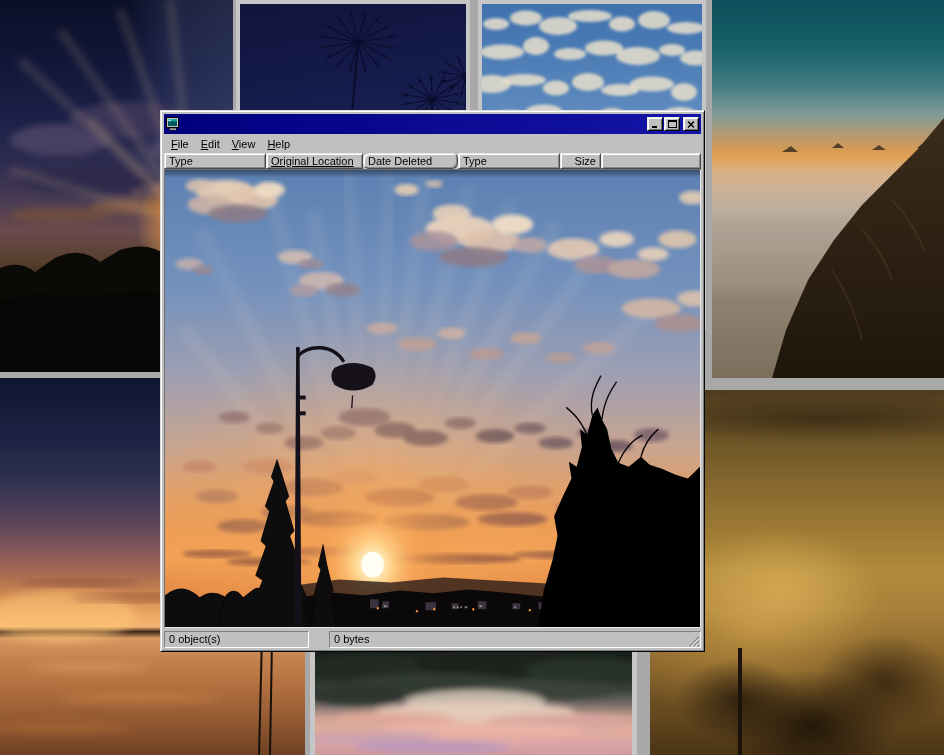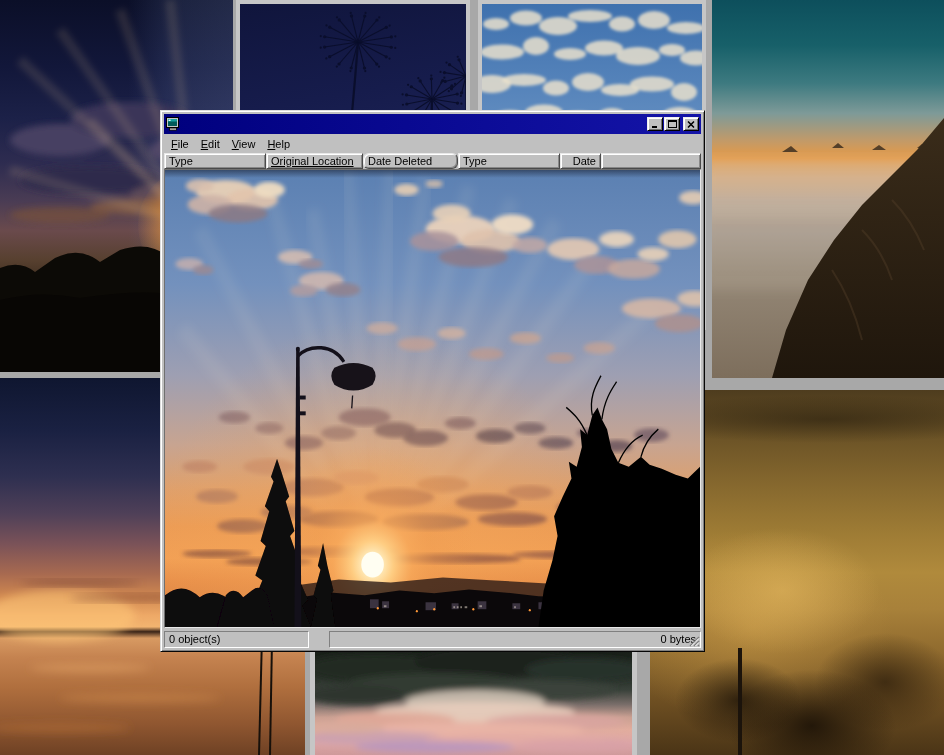--- a/index.html
+++ b/index.html
@@ -57,21 +57,21 @@
          font-size:11px;display:flex;align-items:center;padding:0 4px;overflow:hidden;white-space:nowrap;}
   .hcell.right{justify-content:flex-end;}
   .content{flex:1;position:relative;border:1px solid;border-color:#707070 #e8e8e8 #e8e8e8 #707070;
     background:linear-gradient(180deg,#5b80b2 0%,#7391bd 25%,#9e9fb2 45%,#c7a491 60%,#dfa06b 70%,#ec9c55 78%,#f2a055 85%,#e8904a 90%,#d27c3e 100%);
     overflow:hidden;}
   .content svg{position:absolute;left:0;top:0;width:100%;height:100%;}
   .statusbar{height:17px;flex:0 0 17px;margin-top:3px;display:flex;gap:20px;}
   .spanel{box-sizing:border-box;border:1px solid;border-color:#808080 #fff #fff #808080;
           font-size:11px;padding:1px 4px;overflow:hidden;white-space:nowrap;background:#c0c0c0;}
   .s1{width:145px;flex:0 0 145px;}
-  .s2{flex:1;position:relative;text-align:right;}
+  .s2{flex:1;position:relative;}
   .grip{position:absolute;right:0;bottom:0;width:13px;height:13px;}
 </style>
 </head>
 <body>
 
 <div id="stage">
 
   <div class="photo" id="ph-rays">
     <svg viewBox="0 0 233 372" preserveAspectRatio="none">
       <defs>
@@ -492,21 +492,21 @@
         <div class="hcell" style="width: 97px; flex: 0 0 97px; text-decoration: underline;">
           <span>Original Location</span>
         </div>
         <div class="hcell" style="width: 95px; flex: 0 0 95px; border-radius: 6px;">
           <span>Date Deleted</span>
         </div>
         <div class="hcell" style="width: 102px; flex: 0 0 102px;">
           <span>Type</span>
         </div>
         <div class="hcell right" style="width: 41px; flex: 0 0 41px;">
-          <span>Date</span>
+          <span>Size</span>
         </div>
         <div class="hcell" style="flex: 1 1 0%;">
           <span></span>
         </div>
       </div>
 
     <div class="content">
       <svg id="main-svg" viewBox="0 0 616 462" preserveAspectRatio="none">
         <defs>
           <filter id="mblur">

